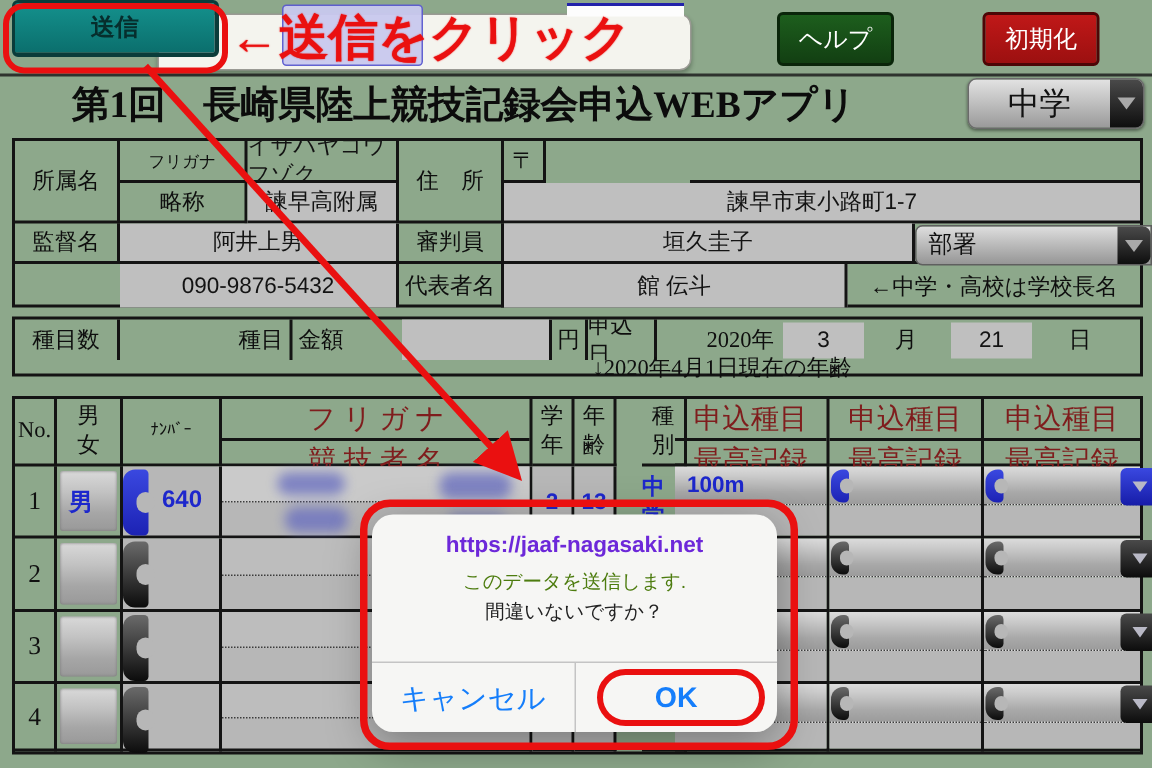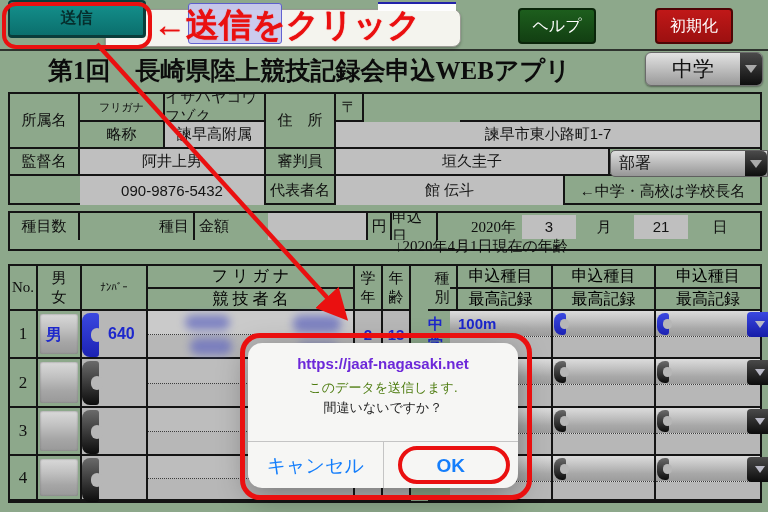--- a/index.html
+++ b/index.html
@@ -104,21 +104,21 @@
   .c-cat{left:401px;width:30px;margin-left:17px;}
   .c-e1{left:440px;width:103px;}
   .c-e2{left:543px;width:103px;}
   .c-e3{left:646px;width:104px;border-right:none;}
   .hc{display:flex;flex-direction:column;align-items:center;justify-content:center;
       font-family:"Liberation Serif",serif;font-size:15px;color:#0e0e0e;line-height:1.25;}
   .hc .sub{width:100%;text-align:center;}
   .h-split .top{border-bottom:2px solid #141414;}
   .h-split{display:flex;flex-direction:column;}
   .h-split > div{flex:1;display:flex;align-items:center;justify-content:center;
-      font-family:"Liberation Serif",serif;font-size:16px;color:#000000;}
+      font-family:"Liberation Serif",serif;font-size:19px;color:#7f1d1d;}
   .numfont{font-family:"Liberation Serif",serif;font-size:17px;color:#111;}
   .cell-gray{background:#b7b7b7;}
   .dcell{display:flex;align-items:center;justify-content:center;}
   .selbox{
     position:absolute;left:2px;right:2px;top:3px;bottom:3px;border-radius:2px;
     background:linear-gradient(180deg,#d9d9d9,#c2c2c2 35%,#a6a6a6 70%,#999);
     box-shadow:inset 0 0 2px #777;
   }
   .evt-sel{
     position:absolute;left:0px;right:0px;top:0px;height:26px;

